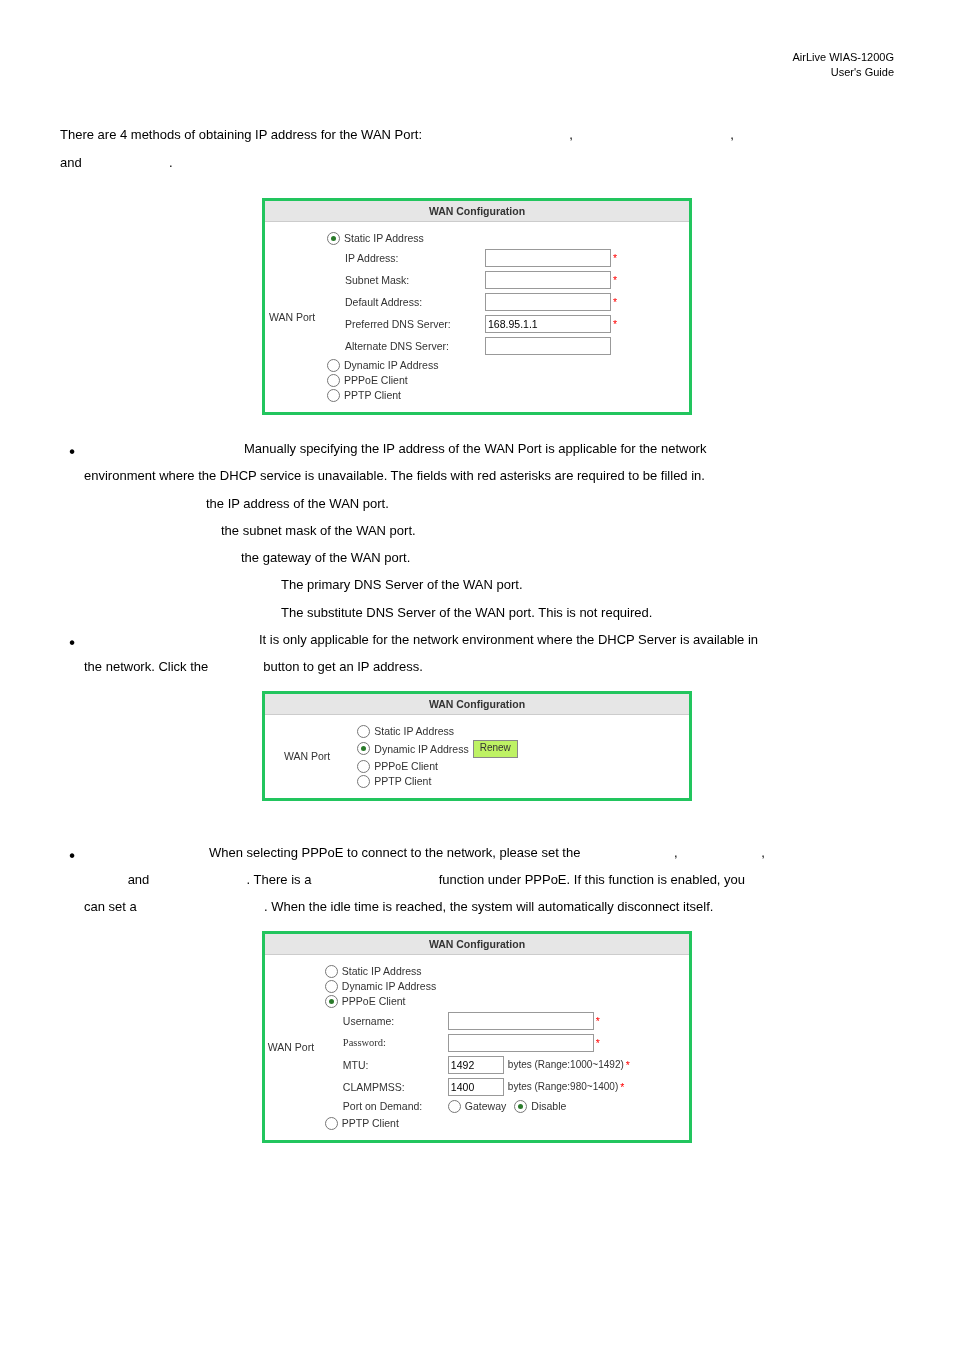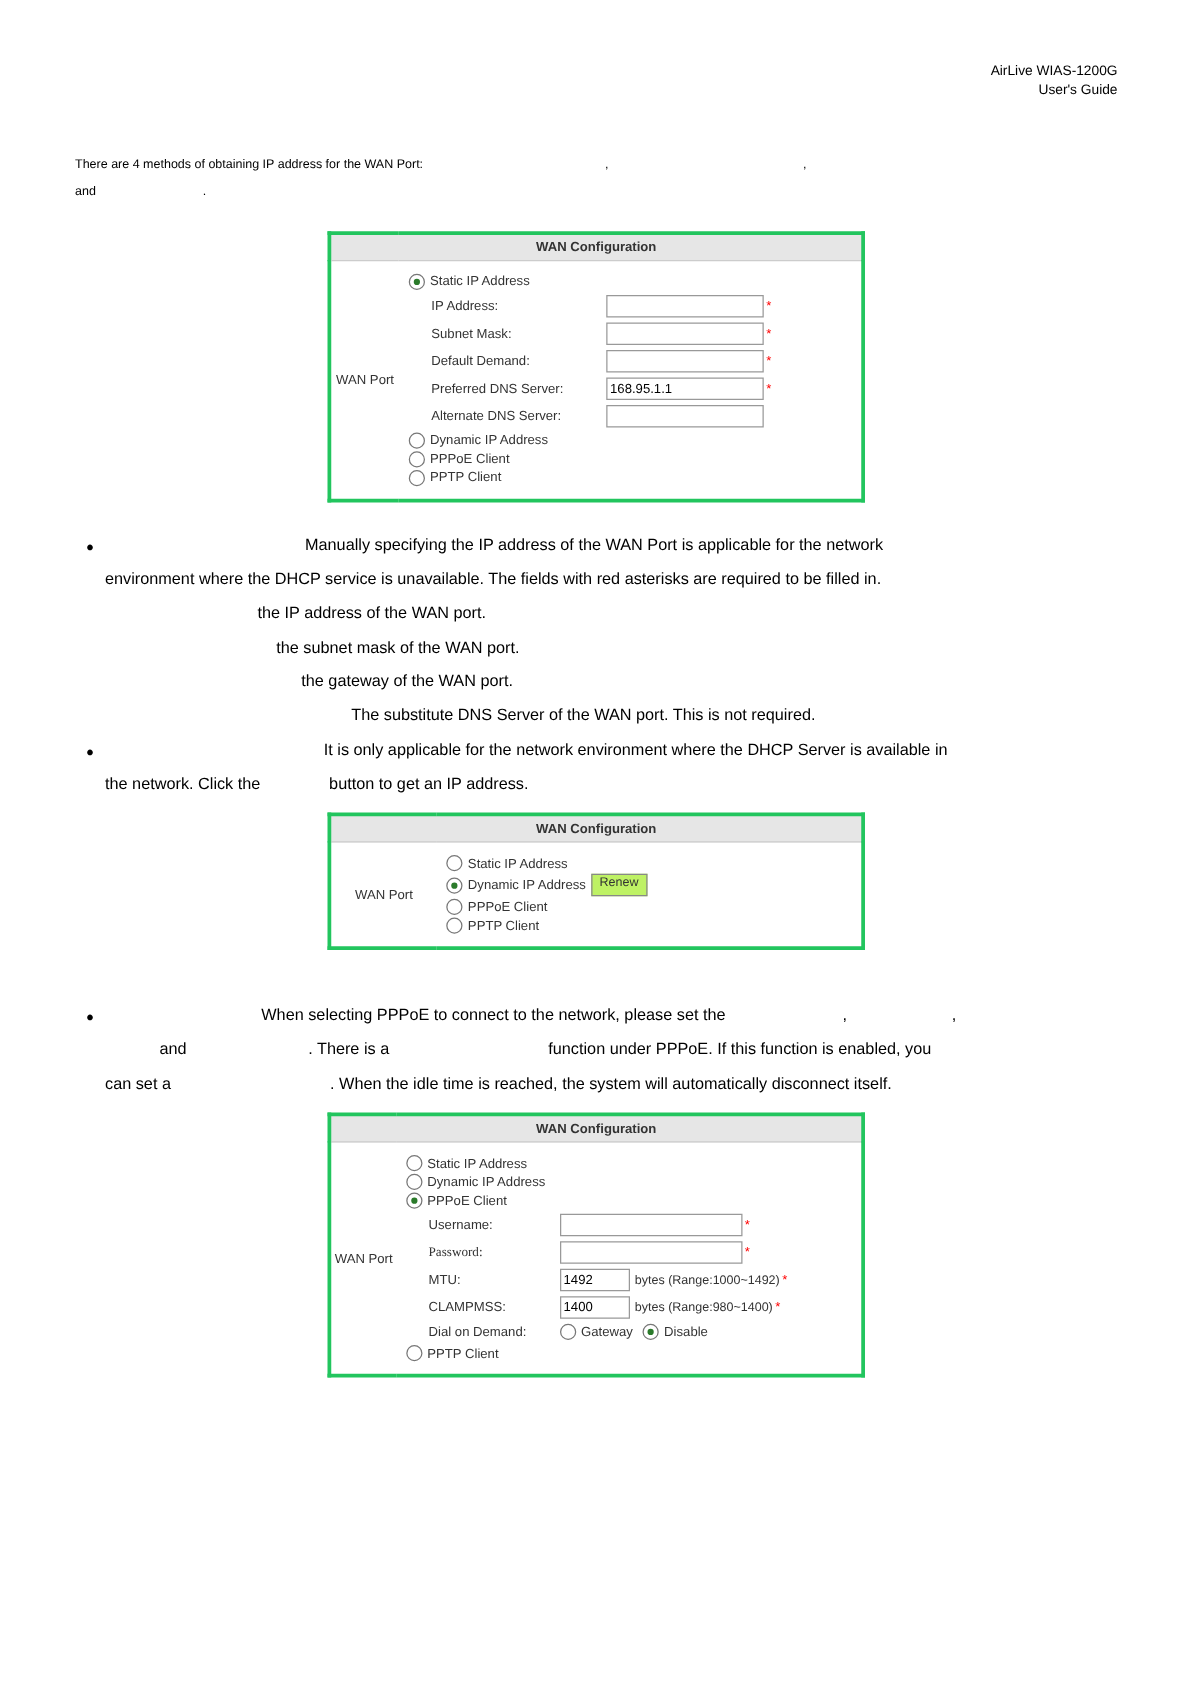--- a/index.html
+++ b/index.html
@@ -15,21 +15,21 @@
     box-sizing: border-box;
   }
   .header {
     text-align: right;
     font-size: 11px;
     color: #000;
     margin-bottom: 40px;
     line-height: 1.4;
   }
   .body-text {
-    font-size: 10px;
+    font-size: 13px;
     color: #000;
     line-height: 2.2;
     margin-bottom: 20px;
   }
   .config-table {
     margin: 10px auto 20px auto;
     border: 3px solid #22c55e;
     font-size: 10.5px;
     color: #333;
     background: #fff;
@@ -106,21 +106,21 @@
               <span class="field-label">IP Address:</span>
               <input class="text-input" style="">
               <span class="asterisk">*</span>
             </div>
         <div class="field-row">
               <span class="field-label">Subnet Mask:</span>
               <input class="text-input" style="">
               <span class="asterisk">*</span>
             </div>
         <div class="field-row">
-              <span class="field-label">Default Demand:</span>
+              <span class="field-label">Default Address:</span>
               <input class="text-input" style="">
               <span class="asterisk">*</span>
             </div>
         <div class="field-row">
               <span class="field-label">Preferred DNS Server:</span>
               <input class="text-input" value="168.95.1.1" style="">
               <span class="asterisk">*</span>
             </div>
         <div class="field-row">
               <span class="field-label">Alternate DNS Server:</span>
@@ -147,20 +147,21 @@
   <div class="bullet-item">
     <span class="bullet-dot">•</span>
     <div class="bullet-content">
       <span style="display:inline-block; width:160px;"></span><span>Manually specifying the IP address of the WAN Port is applicable for the network</span><br>
       <span>environment where the DHCP service is unavailable. The fields with red asterisks are required to be filled in.</span>
     </div>
   </div>
   <div class="sub-indent"><span style="display:inline-block; width:90px;"></span><span>the IP address of the WAN port.</span></div>
   <div class="sub-indent"><span style="display:inline-block; width:105px;"></span><span>the subnet mask of the WAN port.</span></div>
   <div class="sub-indent"><span style="display:inline-block; width:125px;"></span><span>the gateway of the WAN port.</span></div>
+  <div class="sub-indent"><span style="display:inline-block; width:165px;"></span><span>The primary DNS Server of the WAN port.</span></div>
   <div class="sub-indent"><span style="display:inline-block; width:165px;"></span><span>The substitute DNS Server of the WAN port. This is not required.</span></div>
 
   
   <div class="bullet-item">
     <span class="bullet-dot">•</span>
     <div class="bullet-content">
       <span style="display:inline-block; width:175px;"></span><span>It is only applicable for the network environment where the DHCP Server is available in</span><br>
       <span>the network. Click the</span><span style="display:inline-block; width:55px;"></span><span>button to get an IP address.</span>
     </div>
   </div>
@@ -256,21 +257,21 @@
               <span class="mtu-note">bytes (Range:1000~1492)</span>
               <span class="asterisk">*</span>
             </div>
         <div class="field-row">
               <span class="field-label" style="width:105px;">CLAMPMSS:</span>
               <input class="text-input" style="width: 50px;" value="1400">
               <span class="mtu-note">bytes (Range:980~1400)</span>
               <span class="asterisk">*</span>
             </div>
         <div class="field-row">
-          <span class="field-label" style="width:105px;">Dial on Demand:</span>
+          <span class="field-label" style="width:105px;">Port on Demand:</span>
           <span class="radio"></span> 
               <span style="margin:0 8px 0 4px;">Gateway</span>
           <span class="radio selected"></span> 
               <span style="margin-left:4px;">Disable</span>
         </div>
         <div class="radio-line">
               <span class="radio"></span>
               <span>PPTP Client</span>
             </div>
       </td>

